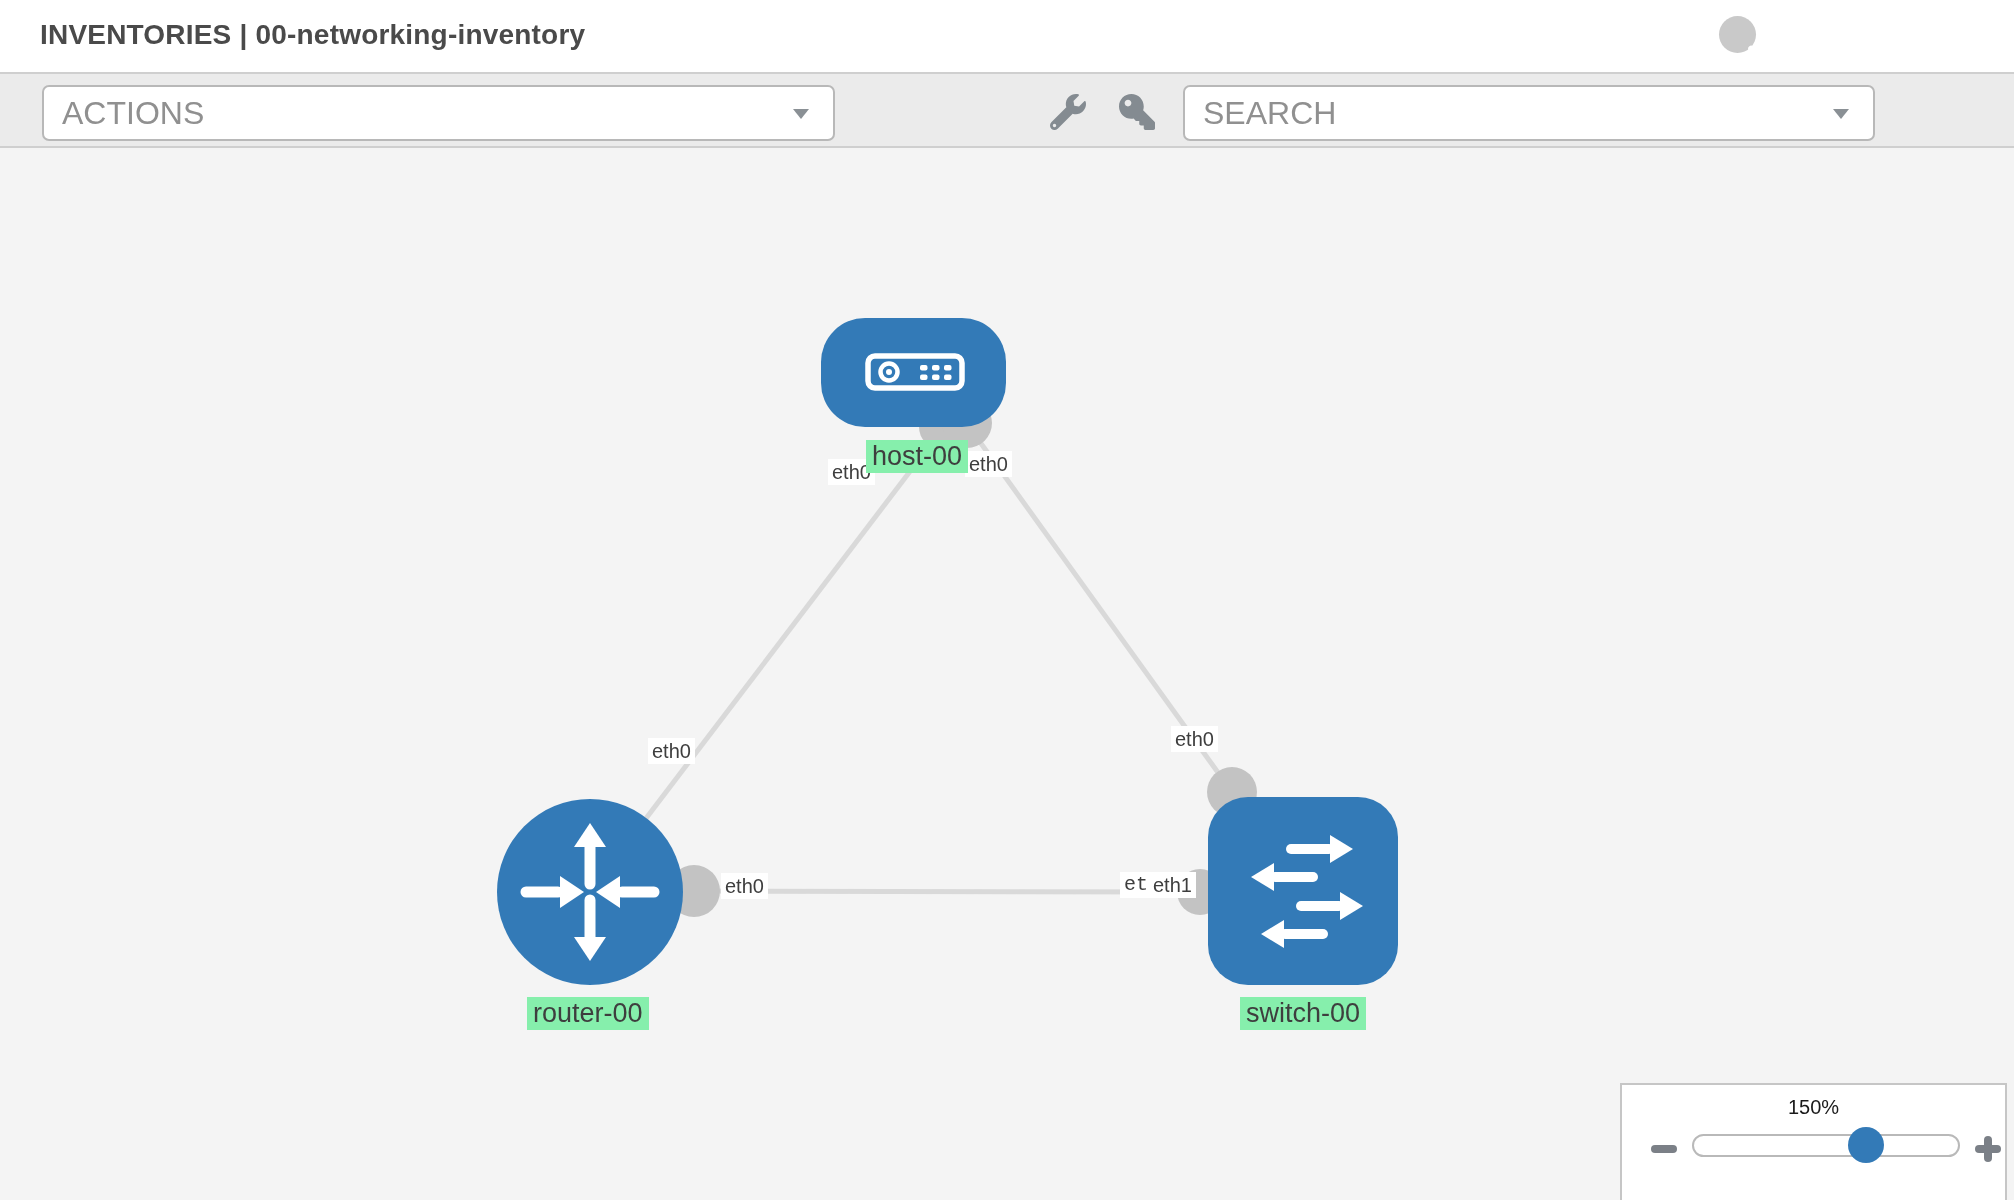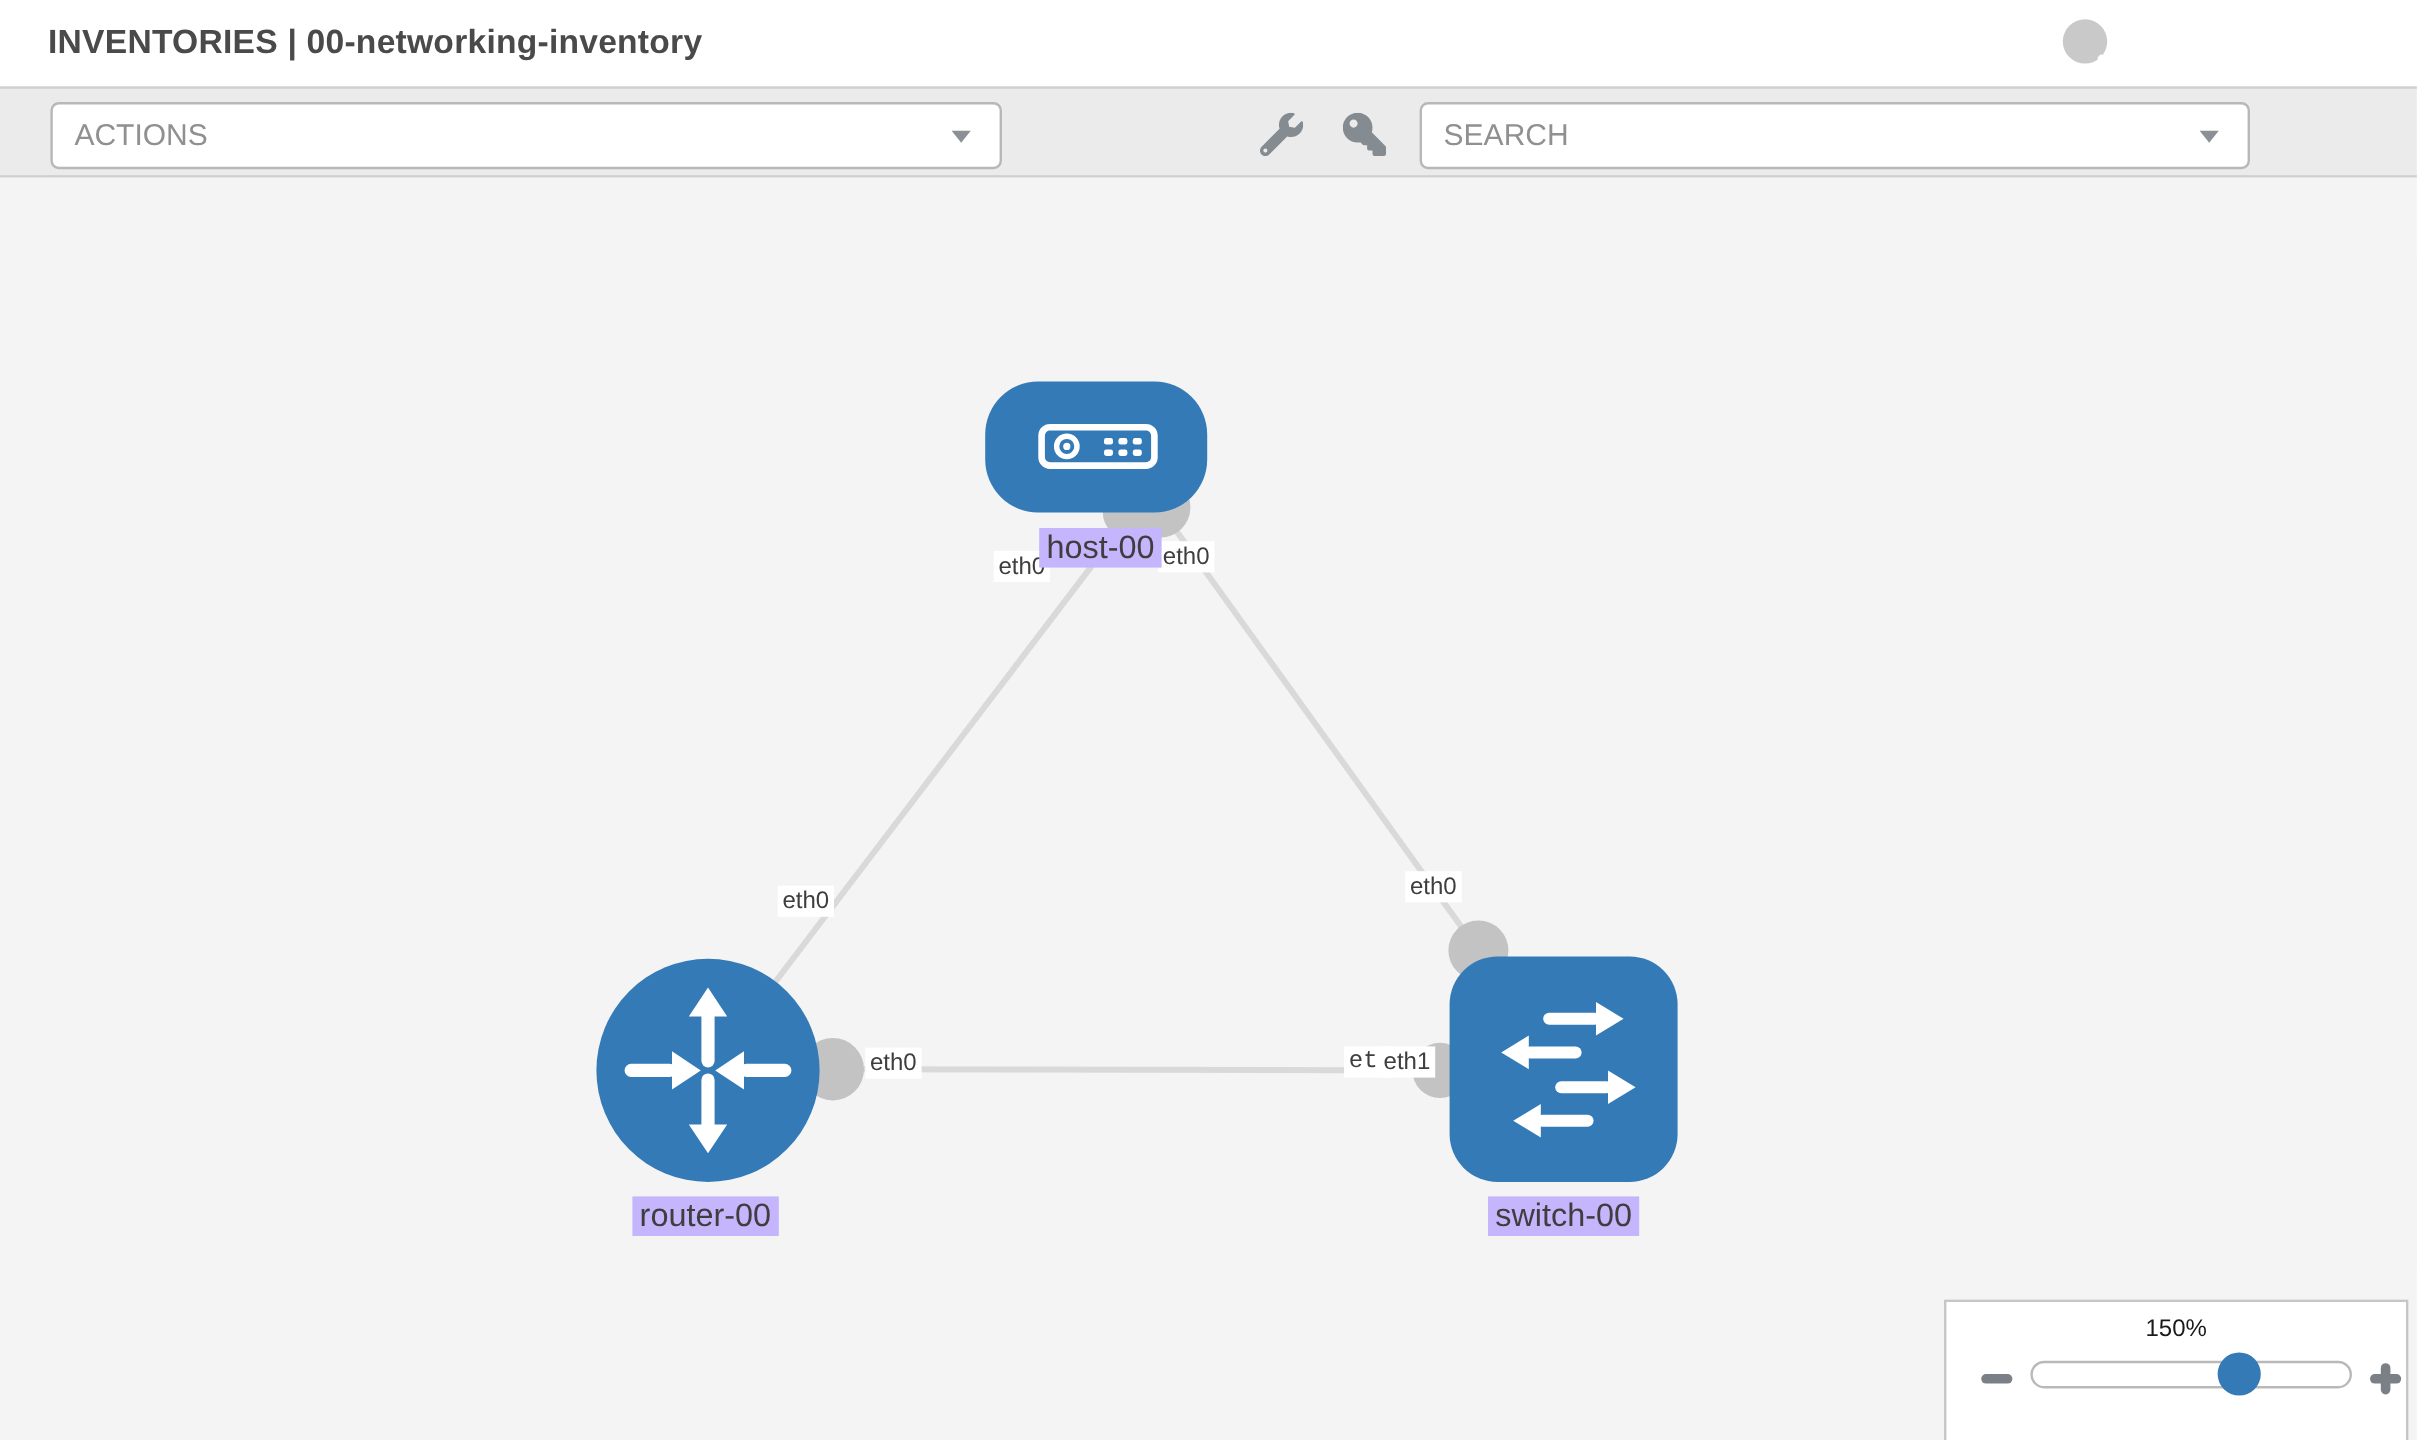--- a/index.html
+++ b/index.html
@@ -17,38 +17,38 @@
                width:21px; height:6px; background:#fff; border-radius:3px; }
   .close-x::before { transform:rotate(45deg); }
   .close-x::after  { transform:rotate(-45deg); }
 
   
   .toolbar { position:absolute; left:0; top:72px; width:2014px; height:76px;
              background:#ebebeb; border-top:2px solid #cfcfcf; border-bottom:2px solid #cfcfcf; }
   .select-box { position:absolute; top:11px; height:56px; background:#fff;
                 border:2px solid #b8b8b8; border-radius:7px; cursor:pointer; }
   .select-box .sel-label { position:absolute; left:18px; top:0; line-height:52px;
-                font-size:25px; color:#909090; }
+                font-size:32px; color:#909090; }
   .caret { position:absolute; right:24px; top:22px; width:0; height:0;
            border-left:8px solid transparent; border-right:8px solid transparent;
            border-top:10px solid #8a9095; }
   .actions-box { left:42px;  width:793px; }
   .search-box  { left:1183px; width:692px; }
   .tool-icon { position:absolute; top:20px; width:36px; height:36px; cursor:pointer; }
   .wrench-pos { left:1050px; }
   .key-pos    { left:1119px; }
   .tool-icon svg { width:36px; height:36px; fill:#848b91; }
 
   
   .canvas { position:absolute; left:0; top:148px; width:2014px; height:1052px;
             background:#f4f4f4; overflow:hidden; }
   .graph { position:absolute; left:0; top:0; }
 
   
-  .nlabel { position:absolute; background:#c4b5fd; color:#3e3e3e; font-size:27px;
+  .nlabel { position:absolute; background:#86efac; color:#3e3e3e; font-size:27px;
             line-height:33px; padding:0 6px; white-space:nowrap; }
   .ilabel { position:absolute; background:#fff; color:#3e3e3e; font-size:20px;
             line-height:26px; padding:0 4px; white-space:nowrap; }
 
   
   .zoom-panel { position:absolute; left:1620px; top:935px; width:387px; height:140px;
                 background:#fff; border:2px solid #c6c6c6; }
   .zoom-level { position:absolute; left:0; top:11px; width:100%; text-align:center;
                 font-size:20px; color:#1a1a1a; }
   .zoom-row { position:absolute; left:0; top:41px; width:100%; height:46px; }

